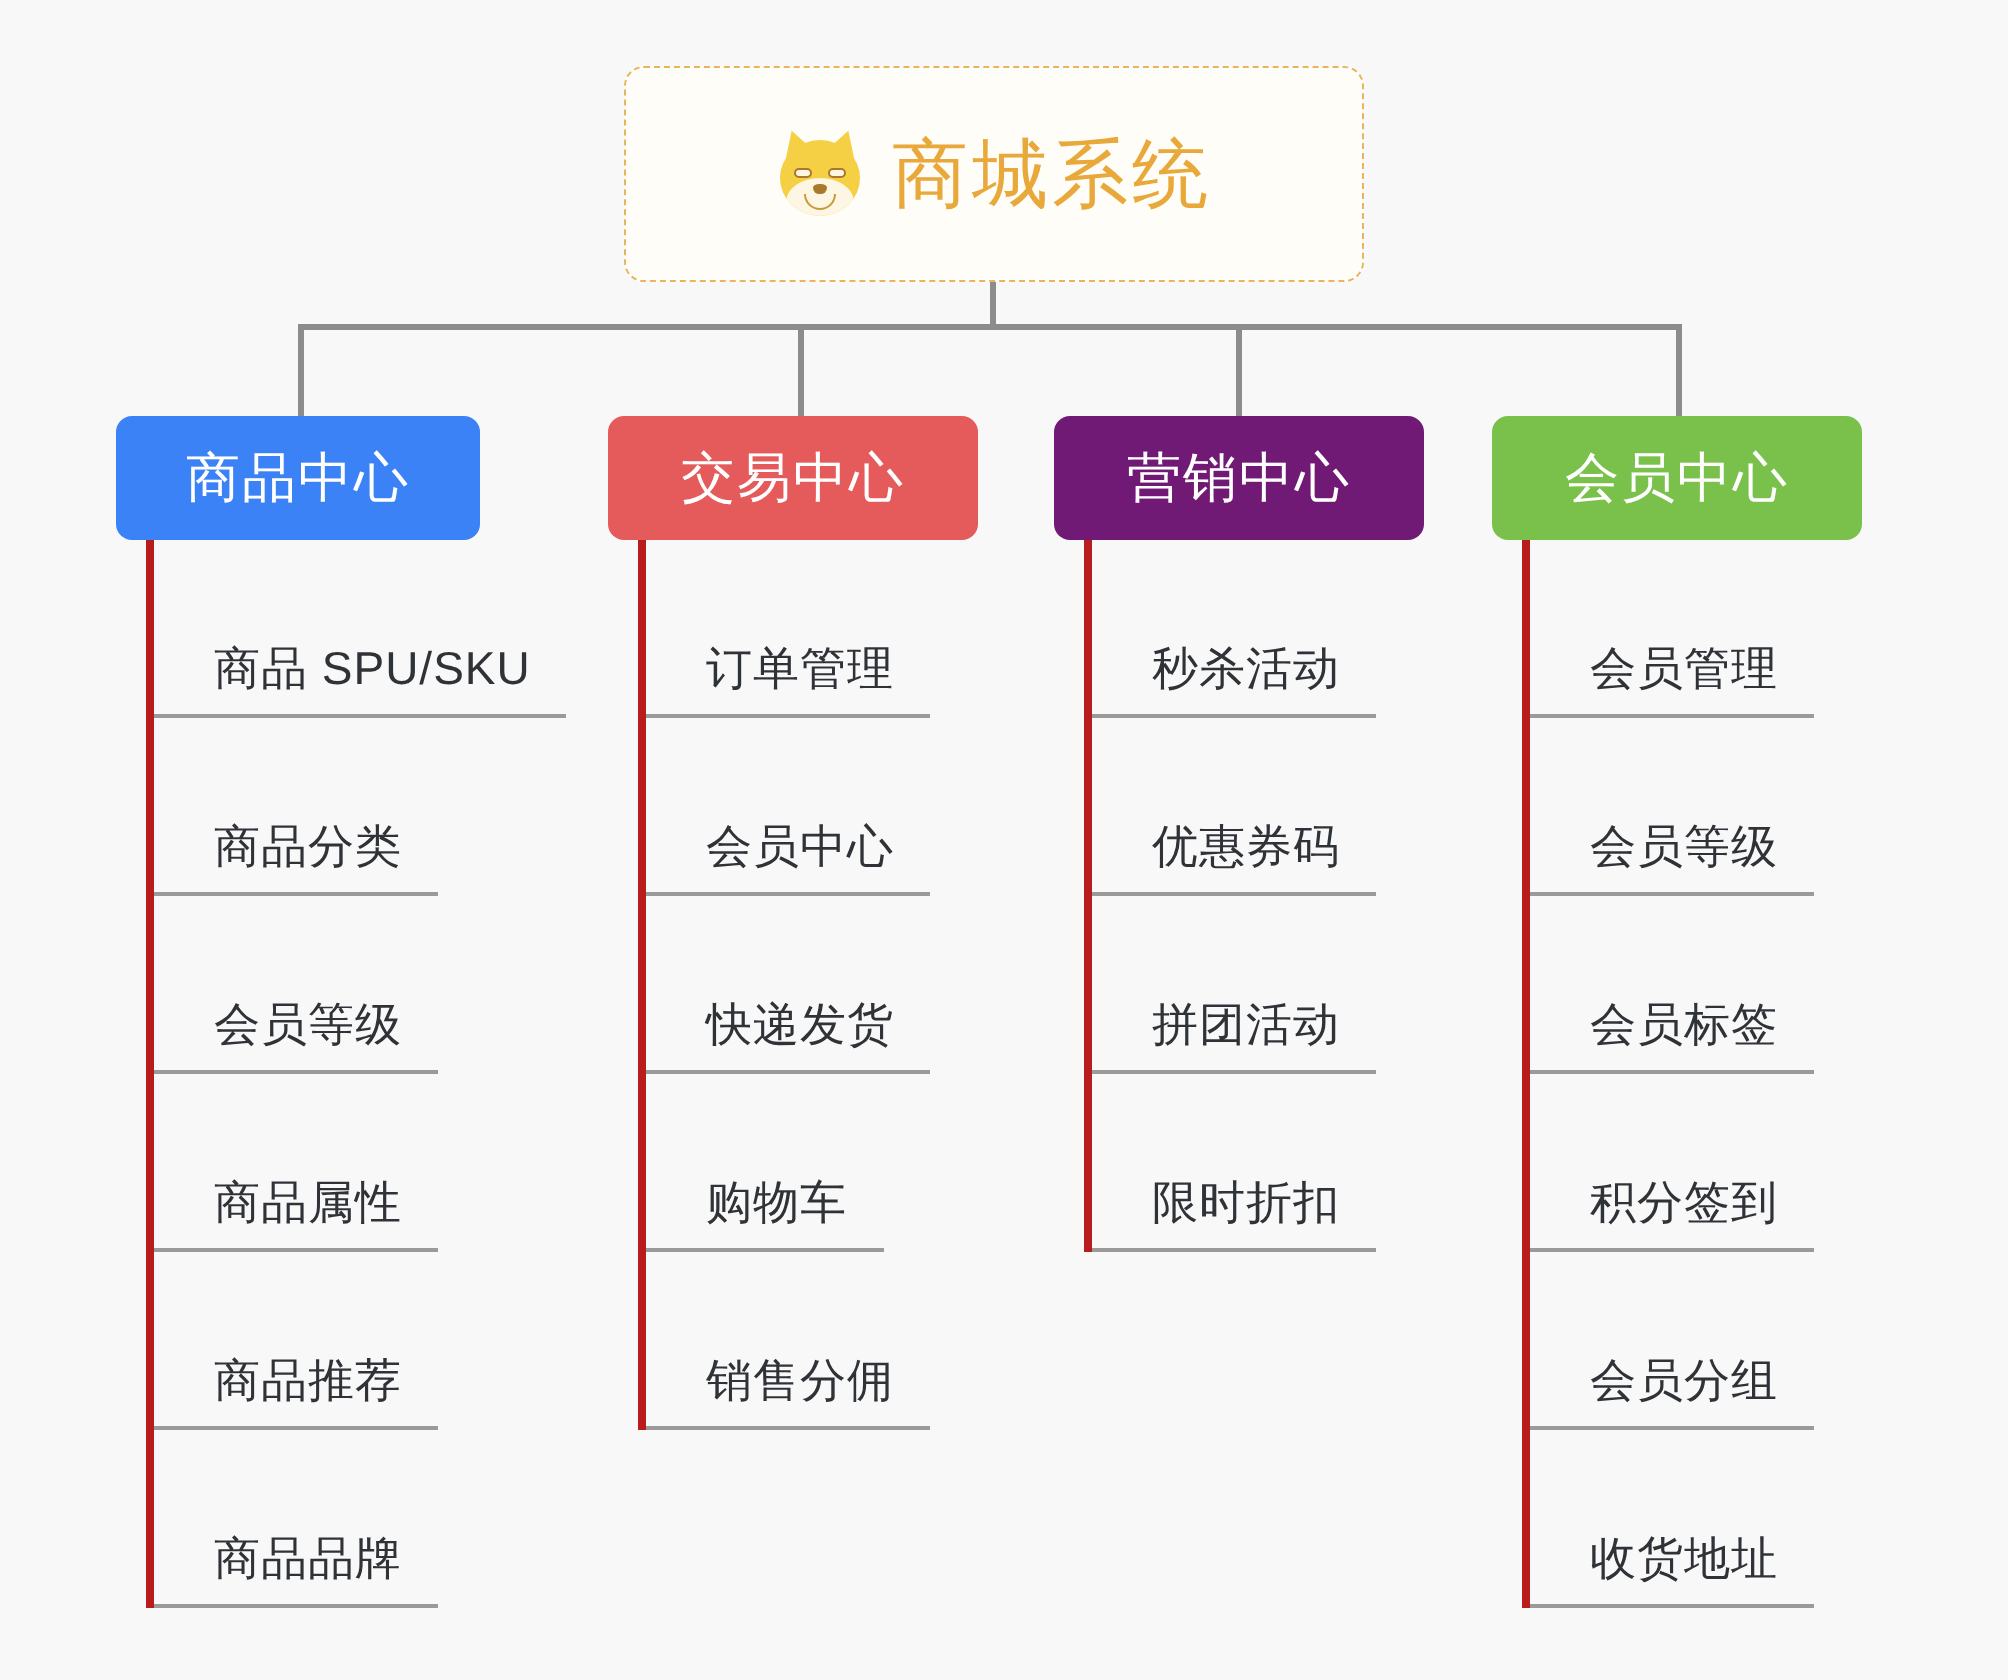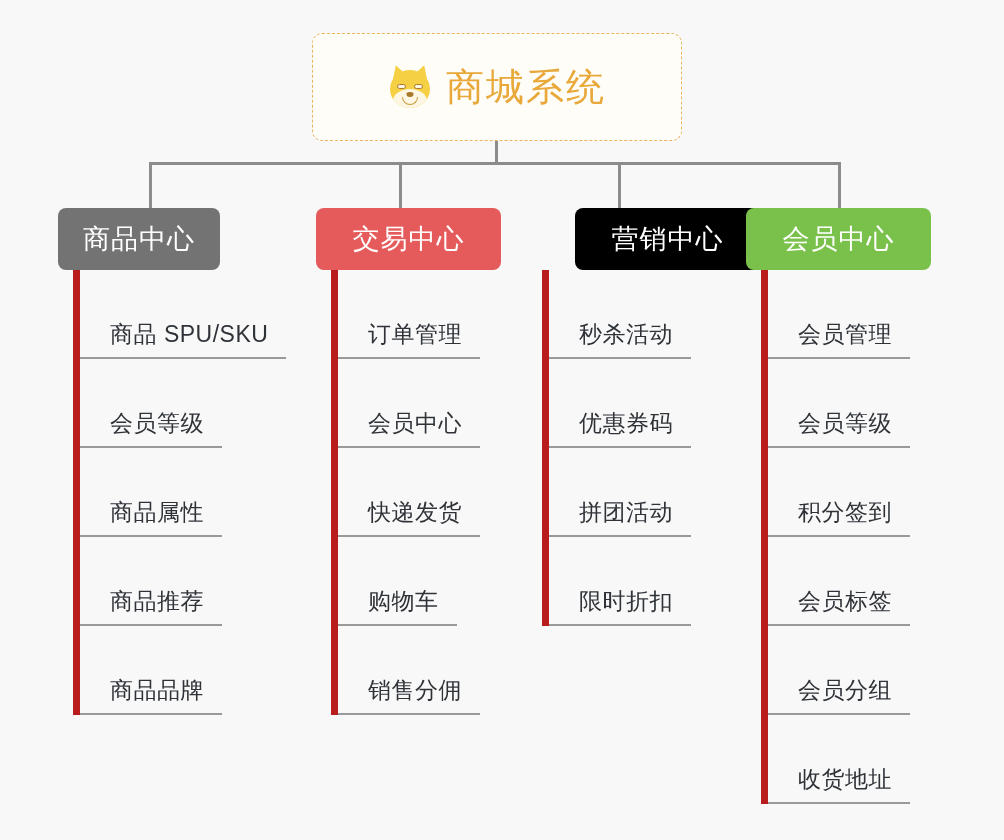--- a/index.html
+++ b/index.html
@@ -126,21 +126,21 @@
     justify-content: center;
     color: #ffffff;
     font-size: 27px;
     letter-spacing: 1px;
     box-sizing: border-box;
   }
 
   .leaf-list {
     position: relative;
     margin-left: 15px;
-    border-left: 7px solid #b91c1c;
+    border-left: 4px solid #b91c1c;
     padding-top: 0;
   }
   .leaf {
     position: relative;
     height: 89px;
     display: flex;
     align-items: flex-end;
     box-sizing: border-box;
   }
   .leaf-inner {
@@ -179,42 +179,45 @@
 
   <div class="conn conn-h" style="left:149px; top:162px; width:692px;"></div>
 
   <div class="conn conn-v" style="left:149px; top:162px; height:47px;"></div>
   <div class="conn conn-v" style="left:399px; top:162px; height:47px;"></div>
   <div class="conn conn-v" style="left:618px; top:162px; height:47px;"></div>
   <div class="conn conn-v" style="left:838px; top:162px; height:47px;"></div>
 
   <div id="branches-host">
       <div class="branch" style="left: 58px; width: 185px;">
-        <div class="branch-header" style="background: #737373; width: 162px;">
+        <div class="branch-header" style="background: #3b82f6; width: 182px;">
           <span>商品中心</span>
         </div>
         <div class="leaf-list">
           <div class="leaf">
             <div class="leaf-inner"><span class="leaf-label">商品 SPU/SKU</span></div>
           </div>
           <div class="leaf">
+            <div class="leaf-inner"><span class="leaf-label">商品分类</span></div>
+          </div>
+          <div class="leaf">
             <div class="leaf-inner"><span class="leaf-label">会员等级</span></div>
           </div>
           <div class="leaf">
             <div class="leaf-inner"><span class="leaf-label">商品属性</span></div>
           </div>
           <div class="leaf">
             <div class="leaf-inner"><span class="leaf-label">商品推荐</span></div>
           </div>
           <div class="leaf">
             <div class="leaf-inner"><span class="leaf-label">商品品牌</span></div>
           </div>
         </div>
       </div>
-      <div class="branch" style="left: 316px; width: 185px;">
+      <div class="branch" style="left: 304px; width: 185px;">
         <div class="branch-header" style="background: rgb(229, 91, 91); width: 185px;">
           <span>交易中心</span>
         </div>
         <div class="leaf-list">
           <div class="leaf">
             <div class="leaf-inner"><span class="leaf-label">订单管理</span></div>
           </div>
           <div class="leaf">
             <div class="leaf-inner"><span class="leaf-label">会员中心</span></div>
           </div>
@@ -223,21 +226,21 @@
           </div>
           <div class="leaf">
             <div class="leaf-inner"><span class="leaf-label">购物车</span></div>
           </div>
           <div class="leaf">
             <div class="leaf-inner"><span class="leaf-label">销售分佣</span></div>
           </div>
         </div>
       </div>
       <div class="branch" style="left: 527px; width: 185px;">
-        <div class="branch-header" style="background: #000000; width: 185px; margin-left: 48px;">
+        <div class="branch-header" style="background: #701a75; width: 185px;">
           <span>营销中心</span>
         </div>
         <div class="leaf-list">
           <div class="leaf">
             <div class="leaf-inner"><span class="leaf-label">秒杀活动</span></div>
           </div>
           <div class="leaf">
             <div class="leaf-inner"><span class="leaf-label">优惠券码</span></div>
           </div>
           <div class="leaf">
@@ -253,26 +256,26 @@
           <span>会员中心</span>
         </div>
         <div class="leaf-list">
           <div class="leaf">
             <div class="leaf-inner"><span class="leaf-label">会员管理</span></div>
           </div>
           <div class="leaf">
             <div class="leaf-inner"><span class="leaf-label">会员等级</span></div>
           </div>
           <div class="leaf">
+            <div class="leaf-inner"><span class="leaf-label">会员标签</span></div>
+          </div>
+          <div class="leaf">
             <div class="leaf-inner"><span class="leaf-label">积分签到</span></div>
           </div>
           <div class="leaf">
-            <div class="leaf-inner"><span class="leaf-label">会员标签</span></div>
-          </div>
-          <div class="leaf">
             <div class="leaf-inner"><span class="leaf-label">会员分组</span></div>
           </div>
           <div class="leaf">
             <div class="leaf-inner"><span class="leaf-label">收货地址</span></div>
           </div>
         </div>
       </div>
     </div>
 
 </div>

